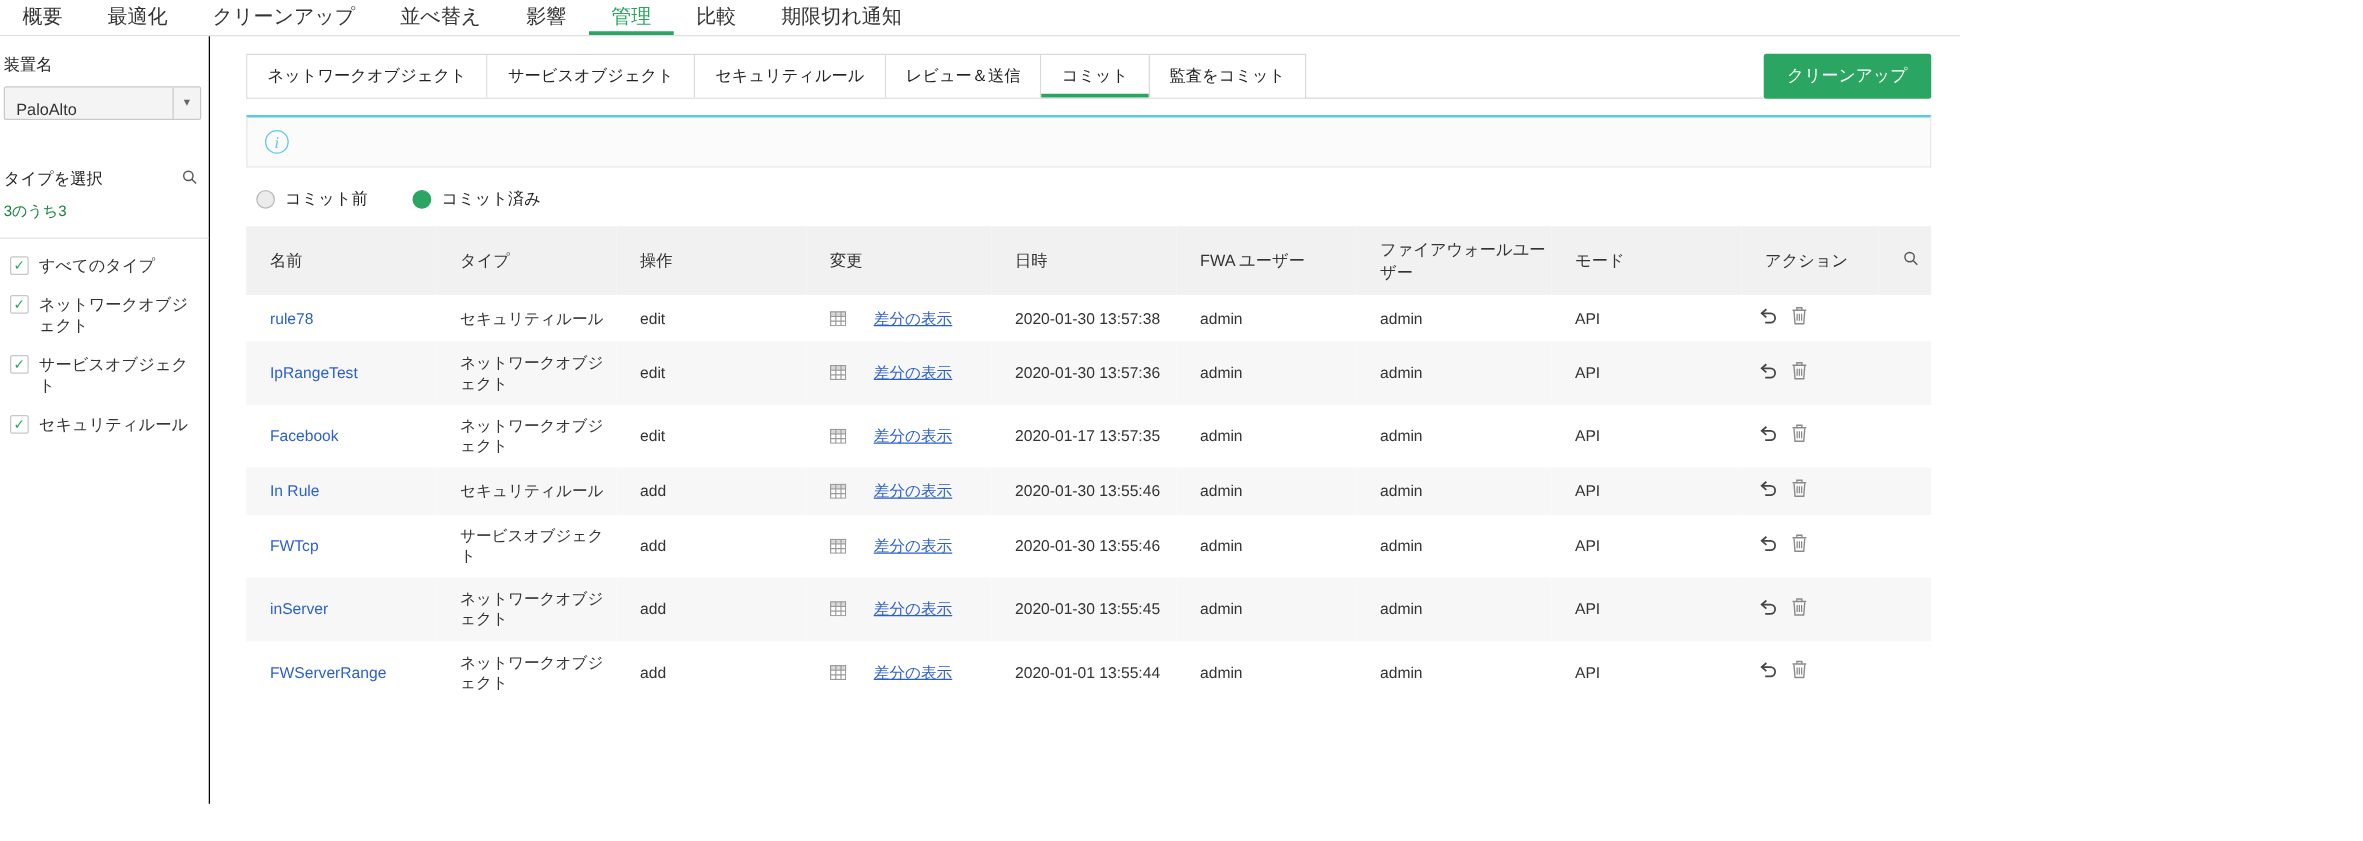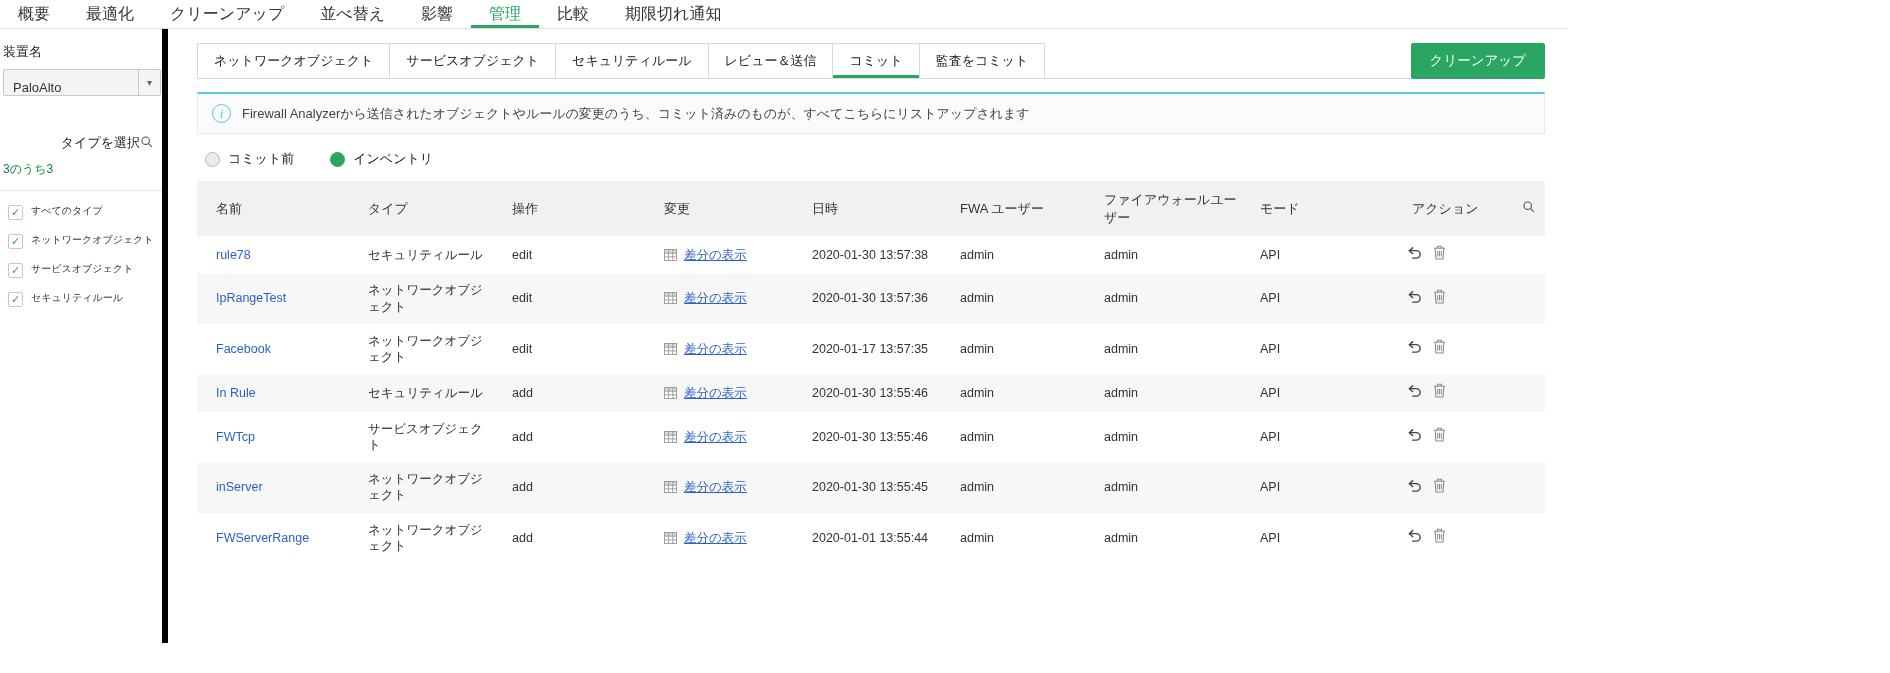--- a/index.html
+++ b/index.html
@@ -20,37 +20,37 @@
   .topnav-item.active{background:var(--nav-active)}
 
   
   .subnav{display:flex;height:29px;background:#fff;border-bottom:1px solid #e0e0e0}
   .subnav-item{font-size:16px;color:#333;line-height:27px;padding:0 18px;white-space:nowrap;cursor:pointer}
   .subnav-item.active{color:var(--accent);box-shadow:inset 0 -3px 0 var(--accent)}
 
   .content{display:flex;height:614px}
 
   
-  .sidebar{width:168px;min-width:168px;border-right:6px solid #000000;background:#fff;
+  .sidebar{width:168px;min-width:168px;border-right:1px solid #000000;background:#fff;
     padding:14px 5px 0 3px}
   .side-label{font-size:13px;color:#222}
   .device-select{margin-top:8px;width:158px;height:27px;border:1px solid #c9c9c9;border-radius:2px;
     background:#f4f4f4;display:flex;align-items:flex-end;cursor:pointer}
   .device-select .val{flex:1;padding-left:9px;font-size:13px;color:#333}
   .dd-arrow{width:22px;height:100%;border-left:1px solid #c9c9c9;display:flex;align-items:center;
     justify-content:center;color:#666;font-size:10px}
-  .type-row{margin-top:38px;display:flex;justify-content:flex-end;align-items:center;padding-right:4px}
+  .type-row{margin-top:38px;display:flex;justify-content:space-between;align-items:center;padding-right:4px}
   .type-row .lbl{font-size:13px;color:#222}
   .count{margin-top:9px;font-size:12px;color:#15803d}
   .side-divider{border:none;border-top:1px solid #e4e4e4;margin:12px -5px 0 -3px}
   .type-list{margin-top:10px}
   .type-item{display:flex;align-items:flex-start;gap:8px;margin:13px 0;cursor:pointer;padding-left:5px}
   .checkbox{width:15px;height:15px;min-width:15px;border:1px solid #c7c7c7;border-radius:2px;background:#fff;
     display:flex;align-items:center;justify-content:center;font-size:11px;font-weight:bold;color:var(--accent);margin-top:1px}
-  .type-label{font-size:10px;color:#333;line-height:1.35}
+  .type-label{font-size:13px;color:#333;line-height:1.35}
 
   
   .main{flex:1;padding:14px 23px 0 29px}
   .tabs-row{display:flex;align-items:flex-start}
   .tabs{display:flex;border:1px solid #d9d9d9}
   .tab{padding:0 16px;line-height:34px;font-size:13px;color:#222;background:#fff;white-space:nowrap;
     border-right:1px solid #d9d9d9;cursor:pointer}
   .tab:last-child{border-right:none}
   .tab.active{box-shadow:inset 0 -3px 0 var(--accent)}
   .tabs-filler{flex:1;height:36px;border-bottom:1px solid #d9d9d9}
@@ -68,21 +68,21 @@
   .radio{width:15px;height:15px;border-radius:50%;background:#ececec;border:1px solid #b9b9b9}
   .radio.selected{background:var(--accent);border-color:var(--accent)}
 
   
   table{border-collapse:collapse;table-layout:fixed;width:1348px}
   th{background:#f1f1f1;text-align:left;font-weight:normal;font-size:13px;color:#333;
     padding:10px 4px 10px 19px;vertical-align:middle;line-height:1.35}
   td{font-size:12.5px;color:#333;padding:9px 4px 9px 19px;vertical-align:middle;line-height:1.3}
   tbody tr:nth-child(even){background:#f7f7f7}
   .name-link{color:var(--link);text-decoration:none}
-  .diff-link{color:var(--link);text-decoration:underline;margin-left:7px}
+  .diff-link{color:var(--link);text-decoration:underline;margin-left:22px}
   .grid-icon svg{vertical-align:-2px}
   .actions{white-space:nowrap;padding-left:14px}
   .act{display:inline-block;margin-right:11px;cursor:pointer}
   .tbl-search{cursor:pointer;display:inline-block}
 </style>
 </head>
 <body>
 
 <div class="app">
   <nav class="subnav" id="subnav">
@@ -142,31 +142,30 @@
             <div class="tab">レビュー＆送信</div>
             <div class="tab active">コミット</div>
             <div class="tab">監査をコミット</div>
           </div>
         <div class="tabs-filler"></div>
         <button class="cleanup-btn">クリーンアップ</button>
       </div>
 
       <div class="info-bar">
         <span class="info-icon">i</span>
-        <span>Firewall Analyzerから送信されたオブジェクトやルールの変更のうち、コミット済みのものが、すべてこちらにリストアップされます</span>
       </div>
 
       <div class="radio-row" id="radios">
           <label class="radio-item">
             <span class="radio"></span>
             <span>コミット前</span>
           </label>
           <label class="radio-item">
             <span class="radio selected"></span>
-            <span>インベントリ</span>
+            <span>コミット済み</span>
           </label>
         </div>
 
       <table id="commit-table">
           <colgroup>
             <col style="width: 152px;">
             <col style="width: 144px;">
             <col style="width: 152px;">
             <col style="width: 148px;">
             <col style="width: 148px;">

